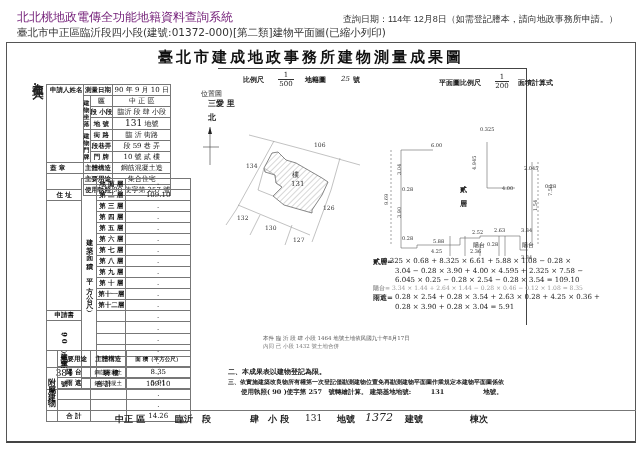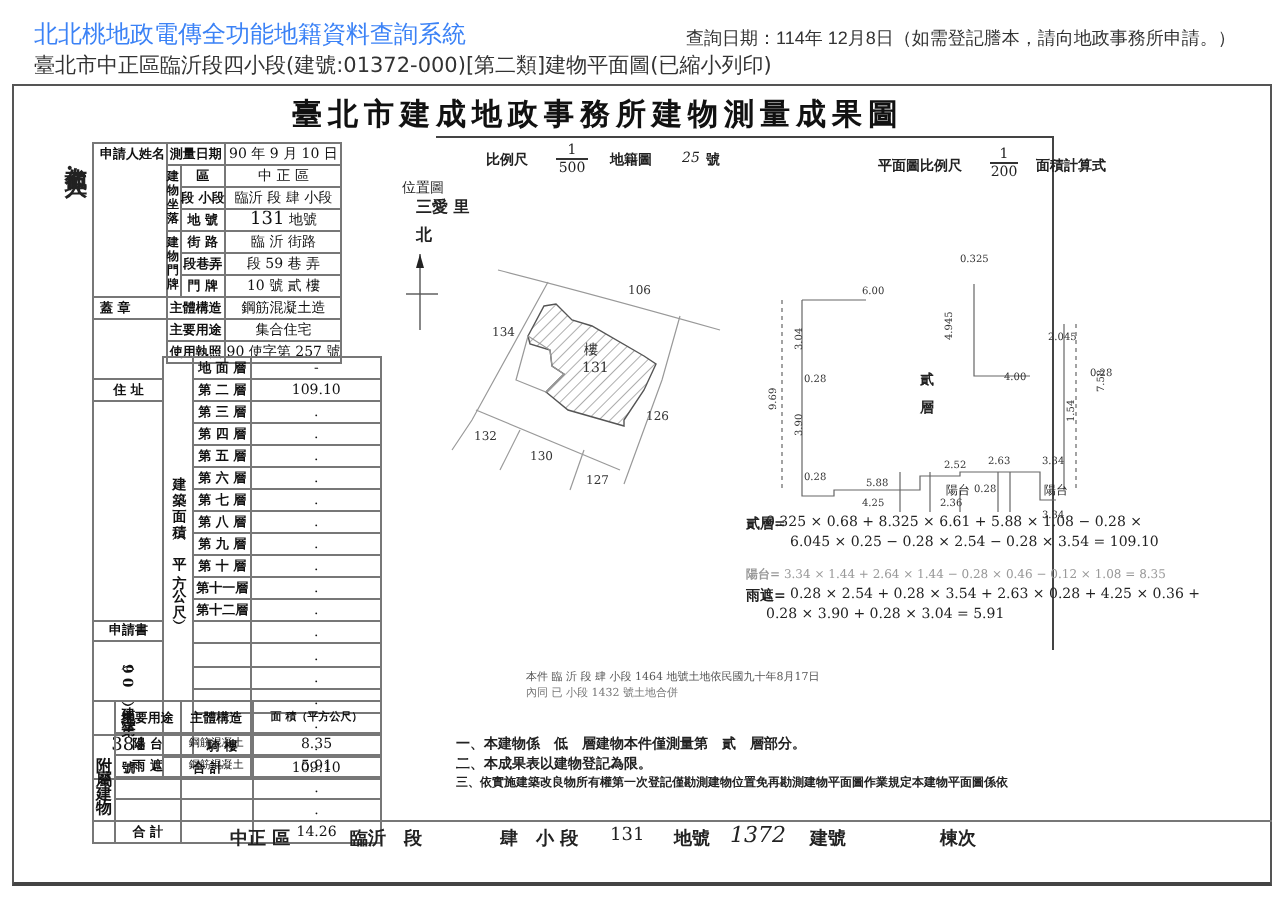--- a/index.html
+++ b/index.html
@@ -1,22 +1,22 @@
 <!DOCTYPE html>
 <html><head>
 <meta charset="utf-8">
 <style>
 *{box-sizing:border-box;margin:0;padding:0}
 html,body{width:640px;height:451px;background:#fff;overflow:hidden}
 body{position:relative;font-family:"DejaVu Serif",serif;color:#222}
-.hdr-title{position:absolute;left:17px;top:9px;font-size:12px;color:#3b82f6;font-family:Liberation Sans, sans-serif}
+.hdr-title{position:absolute;left:17px;top:9px;font-size:12px;color:#701a75;font-family:Liberation Sans, sans-serif}
 .hdr-sub{position:absolute;left:17px;top:26px;font-size:10.5px;color:#333;font-family:"DejaVu Sans",sans-serif}
 .hdr-date{position:absolute;left:343px;top:13px;font-size:9px;color:#333;font-family:Liberation Sans, sans-serif}
 .frame{position:absolute;left:6px;top:42px;width:630px;height:401px;border:1.5px solid #555;border-bottom:2px solid #444}
-.doc-title{position:absolute;left:146px;top:48px;font-size:15px;letter-spacing:3px;font-weight:bold;color:#111}
+.doc-title{position:absolute;left:158px;top:48px;font-size:15px;letter-spacing:3px;font-weight:bold;color:#111}
 .agent{position:absolute;left:31px;top:74px;width:14px;font-size:11px;line-height:16px;writing-mode:vertical-rl;letter-spacing:2px;font-weight:bold}
 table.t{position:absolute;border-collapse:collapse;font-size:7px;color:#111}
 table.t td{border:0.8px solid #777;text-align:center;padding:0;height:11px;line-height:10px;white-space:nowrap}
 .lbl{font-size:6.5px;font-weight:bold}
 .vert{writing-mode:vertical-rl;font-weight:bold;font-size:8px;letter-spacing:6px}
 .plan-box{position:absolute;left:218px;top:68px;width:309px;height:257px;border-top:1.5px solid #444;border-right:1.5px solid #444}
 .small{font-size:7px}
 .tiny{font-size:5.5px}
 .abs{position:absolute}
 .notes{position:absolute;left:228px;top:367px;font-size:7px;line-height:10px;color:#222;font-weight:bold}
@@ -29,21 +29,21 @@
 <body>
 
 <div class="hdr-title">北北桃地政電傳全功能地籍資料查詢系統</div>
 <div class="hdr-sub">臺北市中正區臨沂段四小段(建號:01372-000)[第二類]建物平面圖(已縮小列印)</div>
 <div class="hdr-date">查詢日期：114年 12月8日（如需登記謄本，請向地政事務所申請。）</div>
 
 <div class="frame"></div>
 <div class="doc-title">臺北市建成地政事務所建物測量成果圖</div>
 <div class="agent">右代理人.</div>
 
-<table class="t" style="left:46px;top:71px;width:124px">
+<table class="t" style="left:46px;top:84px;width:124px">
   <tbody>
       <tr>
     <td rowspan="7" class="lbl" style="width:34px;vertical-align:top;text-align:left;padding-left:3px">申請人姓名</td>
     <td colspan="2" class="lbl">測量日期</td>
     <td style="width:62px">90 年 9 月 10 日</td>
   </tr>
   <tr>
     <td rowspan="3" class="lbl" style="width:10px;white-space:normal;font-size:6px;line-height:7px">建物坐落</td>
     <td class="lbl">區</td>
     <td>中 正 區</td>
@@ -307,39 +307,40 @@
   </g>
   <text x="460" y="192" font-size="7" font-weight="bold" fill="#222" font-family="DejaVu Serif, serif">貳</text>
   <text x="460" y="206" font-size="7" font-weight="bold" fill="#222" font-family="DejaVu Serif, serif">層</text>
   <text x="473" y="247" font-size="6" fill="#222" font-family="DejaVu Serif, serif">陽台</text>
   <text x="522" y="247" font-size="6" fill="#222" font-family="DejaVu Serif, serif">陽台</text>
 </svg>
 
 <div class="calc" style="top:257px">
   <span style="font-weight:bold">貳層=</span>
   <span style="position:absolute;left:10px;top:0">0.325 × 0.68 + 8.325 × 6.61 + 5.88 × 1.08 − 0.28 ×</span>
+  <div style="margin-left:22px">3.04 − 0.28 × 3.90 + 4.00 × 4.595 + 2.325 × 7.58 −</div>
   <div style="margin-left:22px">6.045 × 0.25 − 0.28 × 2.54 − 0.28 × 3.54 = 109.10</div>
 </div>
 <div class="calc" style="top:283px;color:#999;font-size:6px">
   <span style="font-weight:bold">陽台=</span>
   <span>3.34 × 1.44 + 2.64 × 1.44 − 0.28 × 0.46 − 0.12 × 1.08 = 8.35</span>
 </div>
 <div class="calc" style="top:293px">
   <span style="font-weight:bold">雨遮=</span>
   <span style="position:absolute;left:22px;top:0">0.28 × 2.54 + 0.28 × 3.54 + 2.63 × 0.28 + 4.25 × 0.36 +</span>
-  <div style="margin-left:10px">0.28 × 3.90 + 0.28 × 3.04 = 5.91</div>
+  <div style="margin-left:22px">0.28 × 3.90 + 0.28 × 3.04 = 5.91</div>
 </div>
 
 <div class="abs" style="left:263px;top:335px;font-size:5.5px;color:#555;white-space:nowrap">本件 臨 沂 段 肆 小段 1464 地號土地依民國九十年8月17日</div>
 <div class="abs" style="left:263px;top:343px;font-size:5.5px;color:#777;white-space:nowrap">內同 已 小段 1432 號土地合併</div>
 
 <div class="notes">
-  <div>一、本建物係　低　層建物本件僅測量第　貳　層部分。</div>
   <div>二、本成果表以建物登記為限。</div>
   <div style="white-space:nowrap;font-size:6px">三、依實施建築改良物所有權第一次登記僅勘測建物位置免再勘測建物平面圖作業規定本建物平面圖係依</div>
+  <div style="white-space:nowrap;font-size:6.5px">　　使用執照( 90 )使字第 257　號轉繪計算。 建築基地地號:　　　131　　　　　　地號。</div>
 </div>
 
 <div class="abs" style="left:46px;top:410px;width:590px;border-top:1px solid #777"></div>
 
 <div class="footer">
   <span style="left:0">中正 區</span>
   <span style="left:60px">臨沂　段</span>
   <span style="left:135px">肆　小 段</span>
   <span style="left:190px;font-weight:normal">131</span>
   <span style="left:222px">地號</span>

